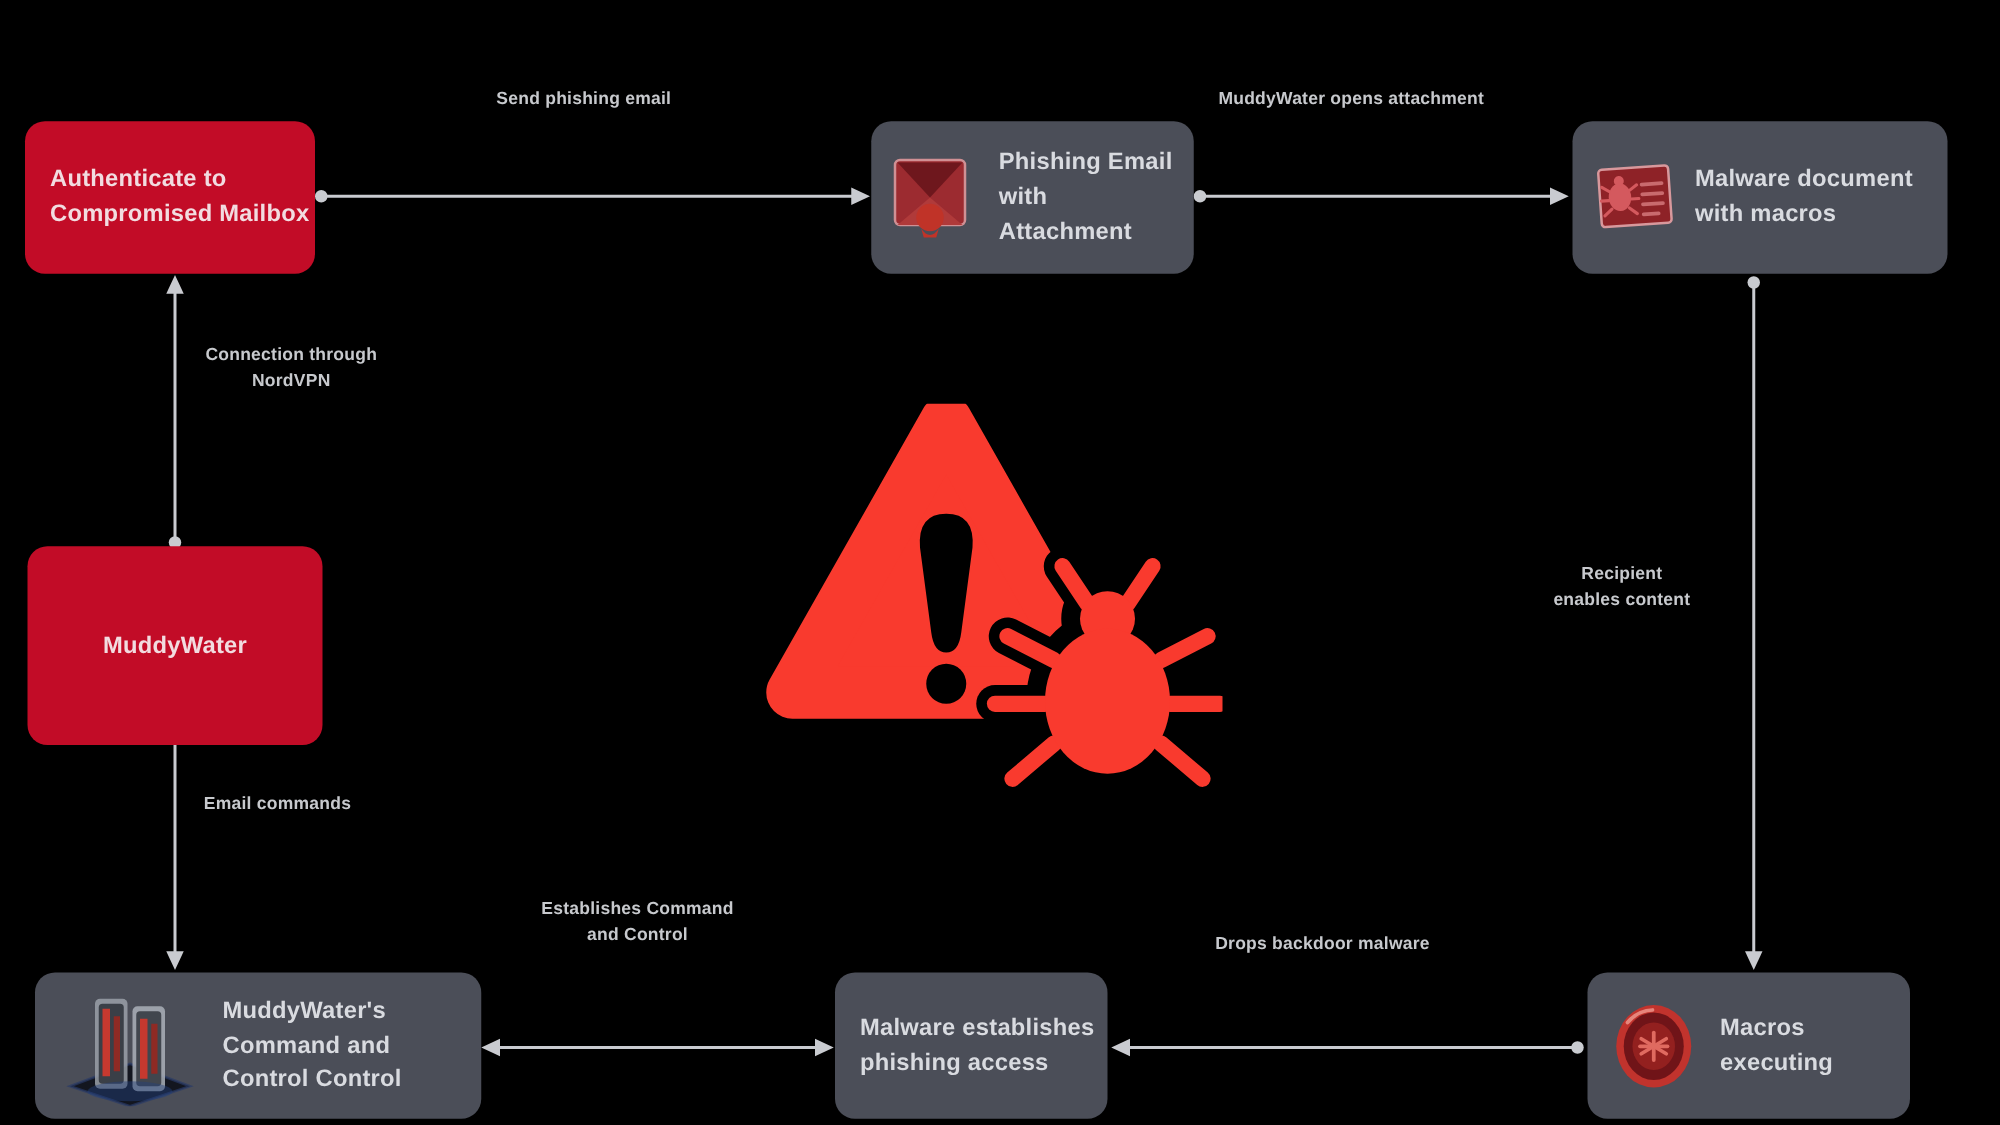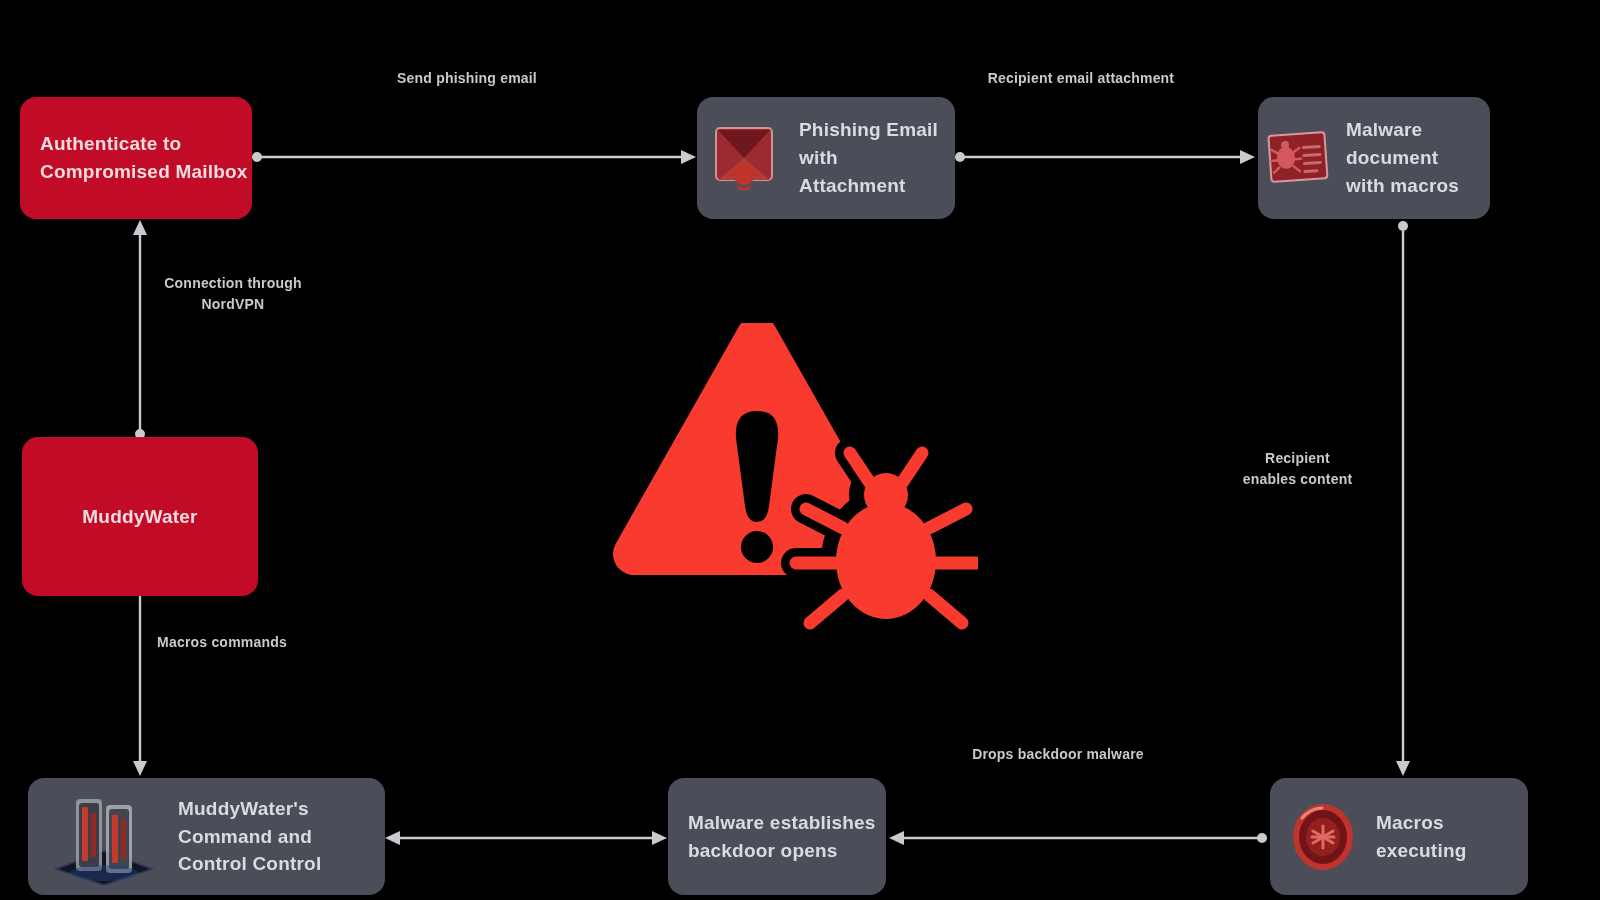--- a/index.html
+++ b/index.html
@@ -110,21 +110,21 @@
         <rect x="3" y="3" width="56" height="52" rx="4" fill="#9c2b30" stroke="#d09094" stroke-width="2"></rect>
         <path d="M5 5 L31 33 L57 5 Z" fill="#6e171d"></path>
         <path d="M5 55 L31 33 L57 55 Z" fill="#b03a3a"></path>
         <circle cx="31" cy="49" r="11" fill="#c03328"></circle>
         <path d="M24 58 q7 10 14 0 l-2 7 h-10 Z" fill="#c03328"></path>
       </svg>
     </span>
     <div class="label">Phishing Email with Attachment</div>
   </div>
 
-  <div class="node gray" style="left:1258px;top:97px;width:232px;height:122px;padding:0 10px 0 8px;gap:16px">
+  <div class="node gray" style="left:1258px;top:97px;width:300px;height:122px;padding:0 10px 0 18px;gap:16px">
     <span class="icon">
       <svg width="64" height="60" viewBox="0 0 64 60">
         <g transform="rotate(-4 32 30)">
           <rect x="4" y="6" width="56" height="46" rx="3" fill="#8e2227" stroke="#d8989c" stroke-width="2"></rect>
           <ellipse cx="20" cy="29" rx="9" ry="11" fill="#d4595e"></ellipse>
           <circle cx="20" cy="16" r="4" fill="#d4595e"></circle>
           <g stroke="#d4595e" stroke-width="2.5" stroke-linecap="round">
             <line x1="12" y1="24" x2="6" y2="20"></line>
               <line x1="28" y1="24" x2="34" y2="20"></line>
             <line x1="11" y1="31" x2="5" y2="31"></line>
@@ -159,21 +159,21 @@
           <rect x="60" y="26" width="6" height="48" fill="#c6392f"></rect>
           <rect x="69" y="30" width="5" height="40" fill="#8f2a24"></rect>
         </g>
         <ellipse cx="52" cy="84" rx="34" ry="8" fill="#24407c" opacity="0.45"></ellipse>
       </svg>
     </span>
     <div class="label">MuddyWater's Command and Control Control</div>
   </div>
 
   <div class="node gray" style="left:668px;top:778px;width:218px;height:117px;padding-left:20px">
-    <div class="label">Malware establishes backdoor opens</div>
+    <div class="label">Malware establishes phishing access</div>
   </div>
 
   <div class="node gray" style="left:1270px;top:778px;width:258px;height:117px;padding:0 10px 0 20px;gap:20px">
     <span class="icon">
       <svg width="66" height="70" viewBox="0 0 66 70">
         <ellipse cx="33" cy="35" rx="30" ry="33" fill="#c1332d"></ellipse>
         <ellipse cx="33" cy="35" rx="24" ry="27" fill="#701418"></ellipse>
         <ellipse cx="33" cy="35" rx="17" ry="19" fill="#93201f"></ellipse>
         <g stroke="#e06a60" stroke-width="3" stroke-linecap="round">
           <line x1="33" y1="24" x2="33" y2="46"></line>
@@ -181,19 +181,20 @@
           <line x1="43" y1="29" x2="23" y2="41"></line>
           <line x1="22" y1="35" x2="44" y2="35"></line>
         </g>
         <path d="M12 16 a28 30 0 0 1 20 -10" fill="none" stroke="#ef9a90" stroke-width="3" stroke-linecap="round" opacity="0.8"></path>
       </svg>
     </span>
     <div class="label">Macros executing</div>
   </div>
 
   <div class="edge-label" style="left:377px;top:68px;width:180px">Send phishing email</div>
-  <div class="edge-label" style="left:971px;top:68px;width:220px">Recipient email attachment</div>
+  <div class="edge-label" style="left:971px;top:68px;width:220px">MuddyWater opens attachment</div>
   <div class="edge-label" style="left:158px;top:273px;width:150px">Connection through NordVPN</div>
   <div class="edge-label" style="left:1240px;top:448px;width:115px">Recipient enables content</div>
-  <div class="edge-label" style="left:152px;top:632px;width:140px">Macros commands</div>
+  <div class="edge-label" style="left:152px;top:632px;width:140px">Email commands</div>
+  <div class="edge-label" style="left:425px;top:716px;width:170px">Establishes Command and Control</div>
   <div class="edge-label" style="left:953px;top:744px;width:210px">Drops backdoor malware</div>
 
 </div>
 
 </body></html>

